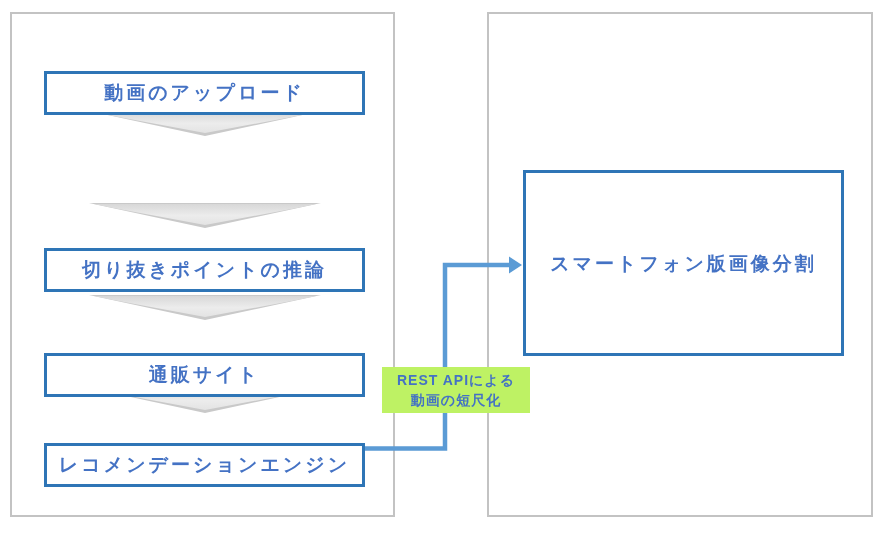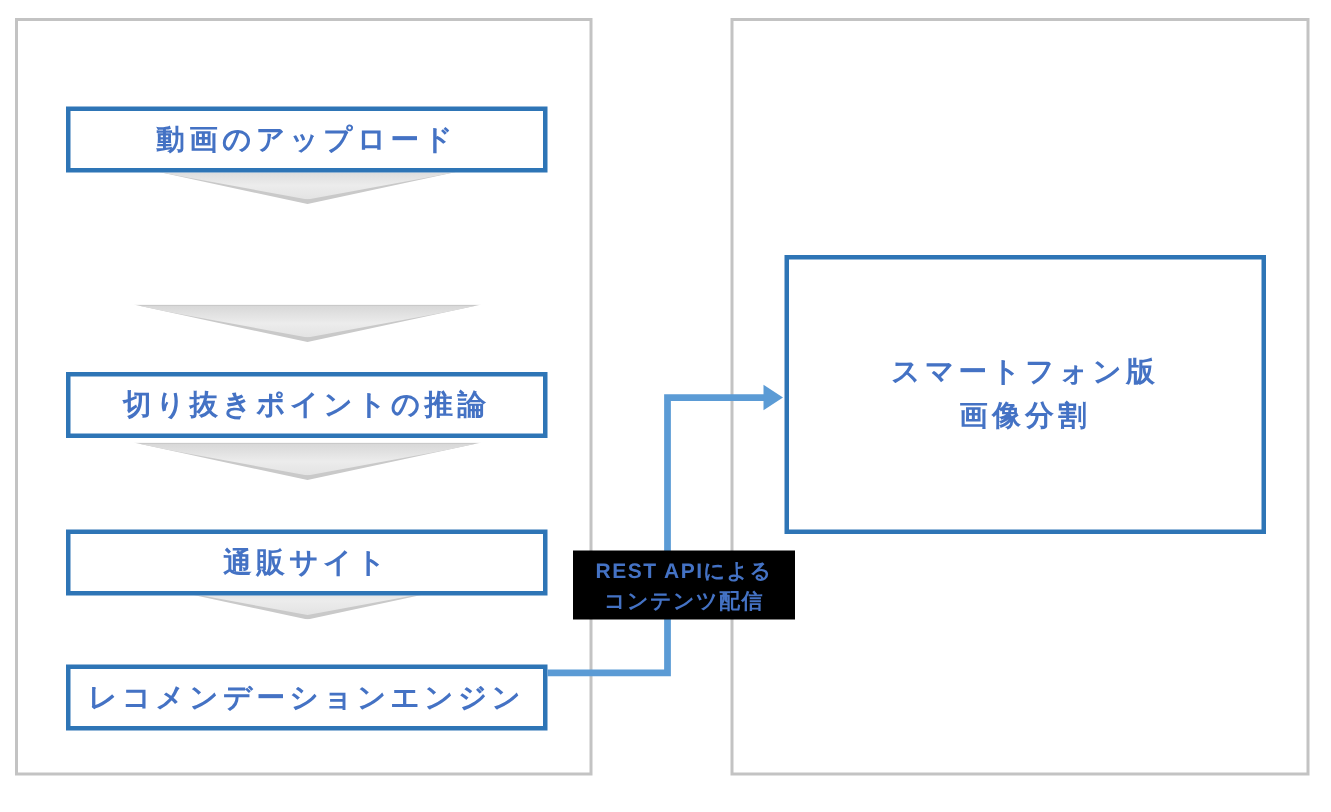--- a/index.html
+++ b/index.html
@@ -65,41 +65,40 @@
     height: 541px;
     z-index: 3;
     pointer-events: none;
   }
   .connector-label {
     position: absolute;
     left: 382px;
     top: 367px;
     width: 148px;
     padding: 3px 0;
-    background: #000000;
+    background: #bef264;
     text-align: center;
     color: #4472C4;
     font-weight: bold;
     font-size: 14px;
     line-height: 20px;
     letter-spacing: 1px;
     white-space: nowrap;
     z-index: 4;
   }
   #target-box {
     position: absolute;
     left: 523px;
     top: 170px;
     width: 321px;
     height: 186px;
     border: 3px solid #2E75B6;
     background: #ffffff;
     box-sizing: border-box;
     display: flex;
-    flex-direction: column;
     align-items: center;
     justify-content: center;
     color: #4472C4;
     font-weight: bold;
     font-size: 19px;
     line-height: 29px;
     letter-spacing: 3px;
     text-align: center;
     white-space: nowrap;
     z-index: 2;
@@ -138,21 +137,21 @@
 
   <div class="step-box" style="top:427px">レコメンデーションエンジン</div>
 
   <svg class="connector-svg" viewBox="0 0 887 541" xmlns="http://www.w3.org/2000/svg">
     <polyline points="365,448.5 445,448.5 445,265 511,265" fill="none" stroke="#5B9BD5" stroke-width="4.5" stroke-linejoin="miter"></polyline>
     <polygon points="509,256.5 522,265 509,273.5" fill="#5B9BD5"></polygon>
   </svg>
 
   <div class="connector-label">
     <div>REST APIによる</div>
-    <div>コンテンツ配信</div>
+    <div>動画の短尺化</div>
   </div>
 
   <div id="target-box">
     <div>スマートフォン版</div>
     <div>画像分割</div>
   </div>
 
 </div>
 
 </body></html>

